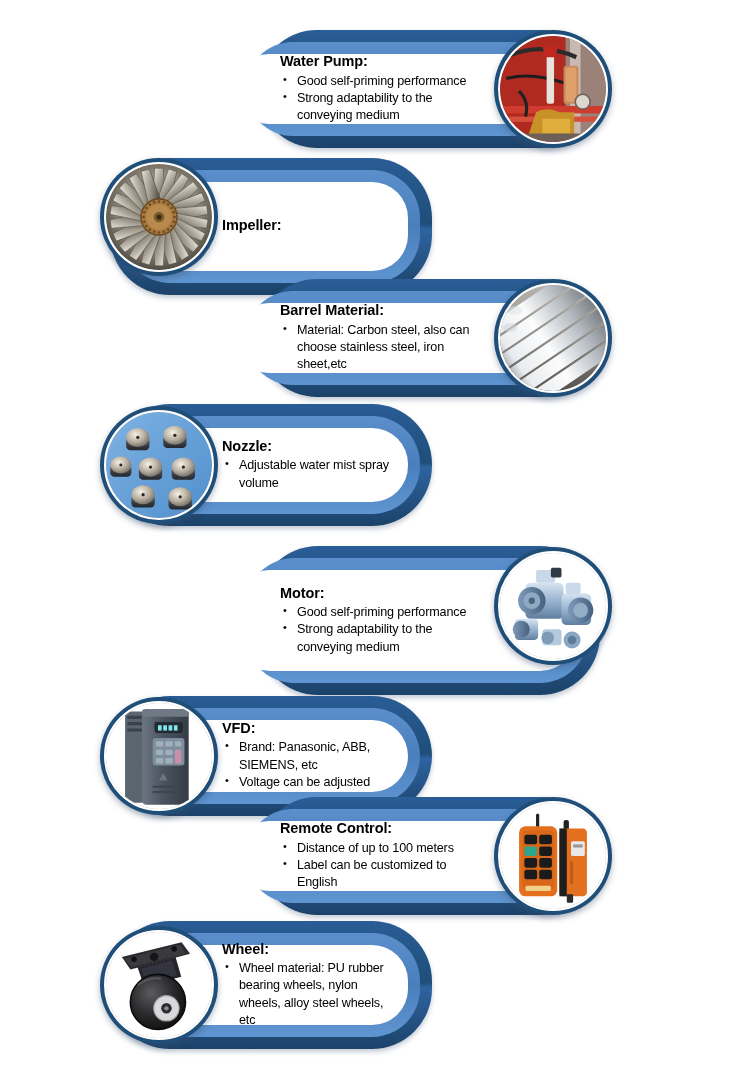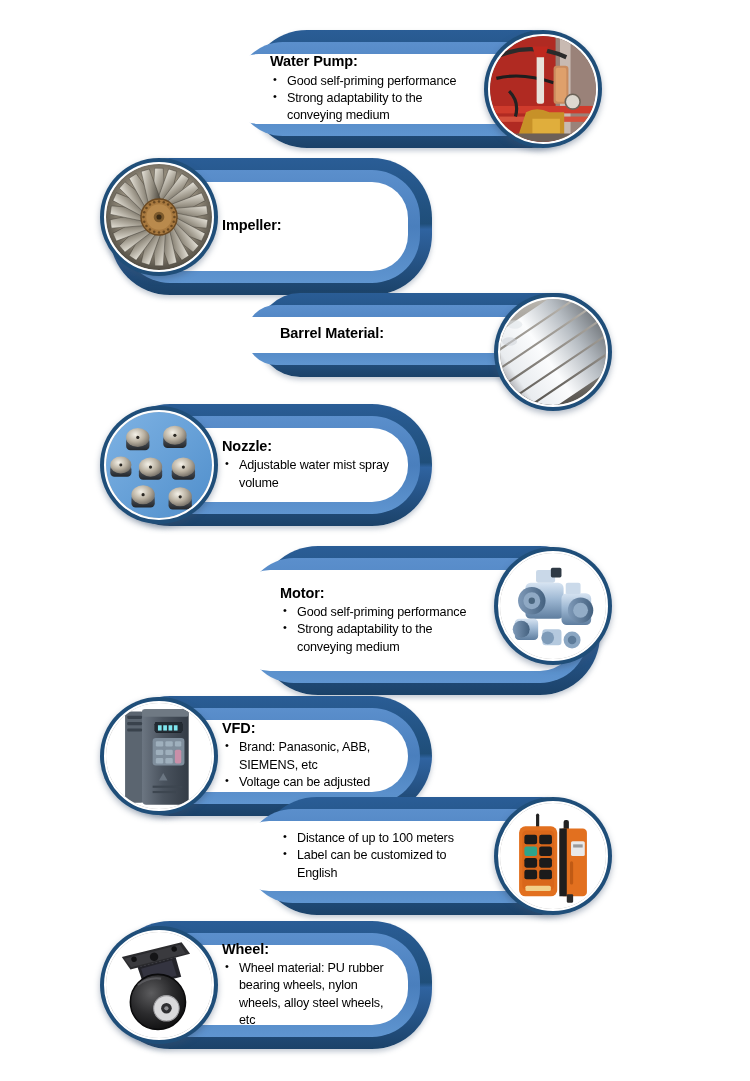--- a/index.html
+++ b/index.html
@@ -119,21 +119,21 @@
   }
   .photo svg{display:block;width:100%;height:100%;}
 
   .row.left  .photo{left:50px;}
   .row.right .photo{right:48px;}
 </style>
 </head>
 <body>
 
 <div id="infographic">
-    <div class="row right" style="top: 30px; height: 118px; left: 230px; width: 420px;">
+    <div class="row right" style="top: 30px; height: 118px; left: 240px; width: 420px;">
       <div class="pill">
         <div class="band-outer"></div>
         <div class="band-mid"></div>
         <div class="band-inner"></div>
       </div>
       <div class="textblock">
         <div class="item-title">Water Pump:</div>
         <ul class="bullets">
           <li>Good self-priming performance</li>
           <li>Strong adaptability to the conveying medium</li>
@@ -282,28 +282,31 @@
                 <circle cx="4.51" cy="-13.89" r="1.2" fill="#6b4a22"></circle>
                 <circle cx="8.58" cy="-11.81" r="1.2" fill="#6b4a22"></circle>
                 <circle cx="11.81" cy="-8.58" r="1.2" fill="#6b4a22"></circle>
                 <circle cx="13.89" cy="-4.51" r="1.2" fill="#6b4a22"></circle>
       </g>
     </svg>
           </div>
         </div>
       </div>
     </div>
-    <div class="row right" style="top: 293px; height: 84px; left: 240px; width: 420px;">
+    <div class="row right" style="top: 279px; height: 118px; left: 240px; width: 420px;">
       <div class="pill">
         <div class="band-outer"></div>
         <div class="band-mid"></div>
         <div class="band-inner"></div>
       </div>
       <div class="textblock">
         <div class="item-title">Barrel Material:</div>
+        <ul class="bullets">
+          <li>Material: Carbon steel, also can choose stainless steel, iron sheet,etc</li>
+        </ul>
       </div>
       <div class="photo" style="top: 0px;">
         <div class="ring">
           <div class="pic">
     <svg viewBox="0 0 100 100" preserveAspectRatio="xMidYMid slice">
       <defs>
         <linearGradient id="tubebg" x1="0" y1="0" x2="0" y2="1">
           <stop offset="0%" stop-color="#b9b5ae"></stop>
                   <stop offset="55%" stop-color="#8d8983"></stop>
           <stop offset="100%" stop-color="#55524d"></stop>
@@ -521,20 +524,21 @@
         </div>
       </div>
     </div>
     <div class="row right" style="top: 797px; height: 118px; left: 240px; width: 420px;">
       <div class="pill">
         <div class="band-outer"></div>
         <div class="band-mid"></div>
         <div class="band-inner"></div>
       </div>
       <div class="textblock">
+        <div class="item-title">Remote Control:</div>
         <ul class="bullets">
           <li>Distance of up to 100 meters</li>
           <li>Label can be customized to English</li>
         </ul>
       </div>
       <div class="photo" style="top: 0px;">
         <div class="ring">
           <div class="pic">
     <svg viewBox="0 0 100 100" preserveAspectRatio="xMidYMid slice">
       <rect width="100" height="100" fill="#ffffff"></rect>

